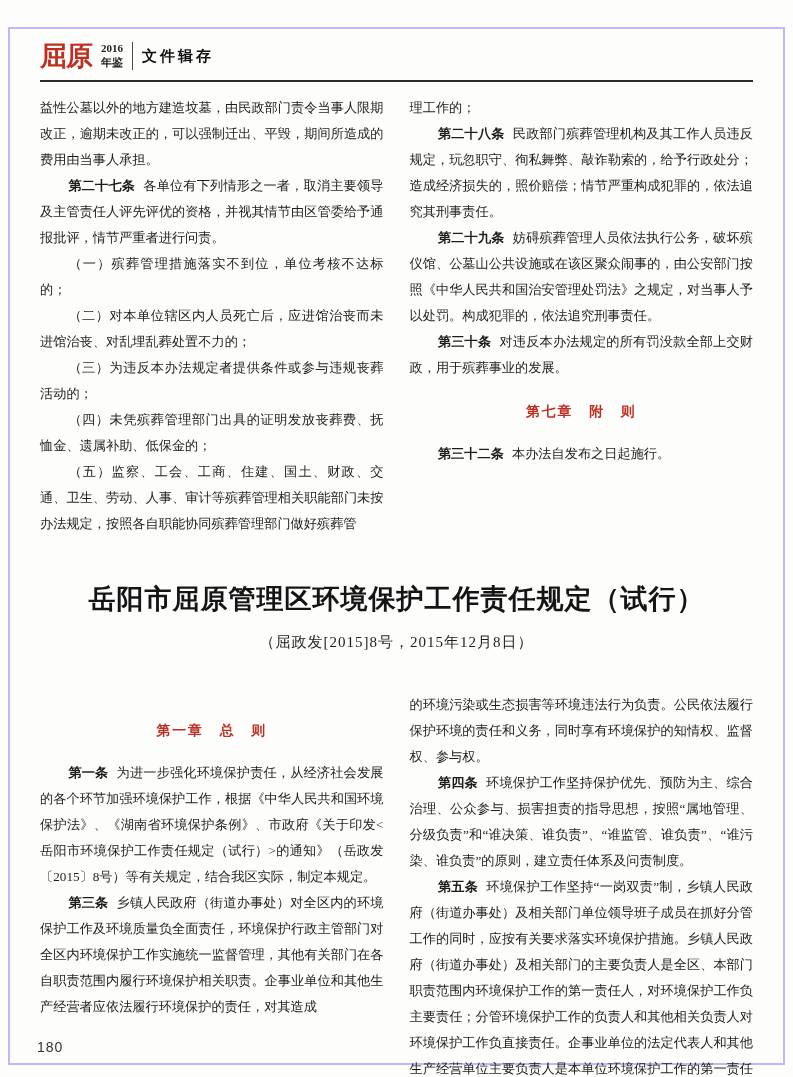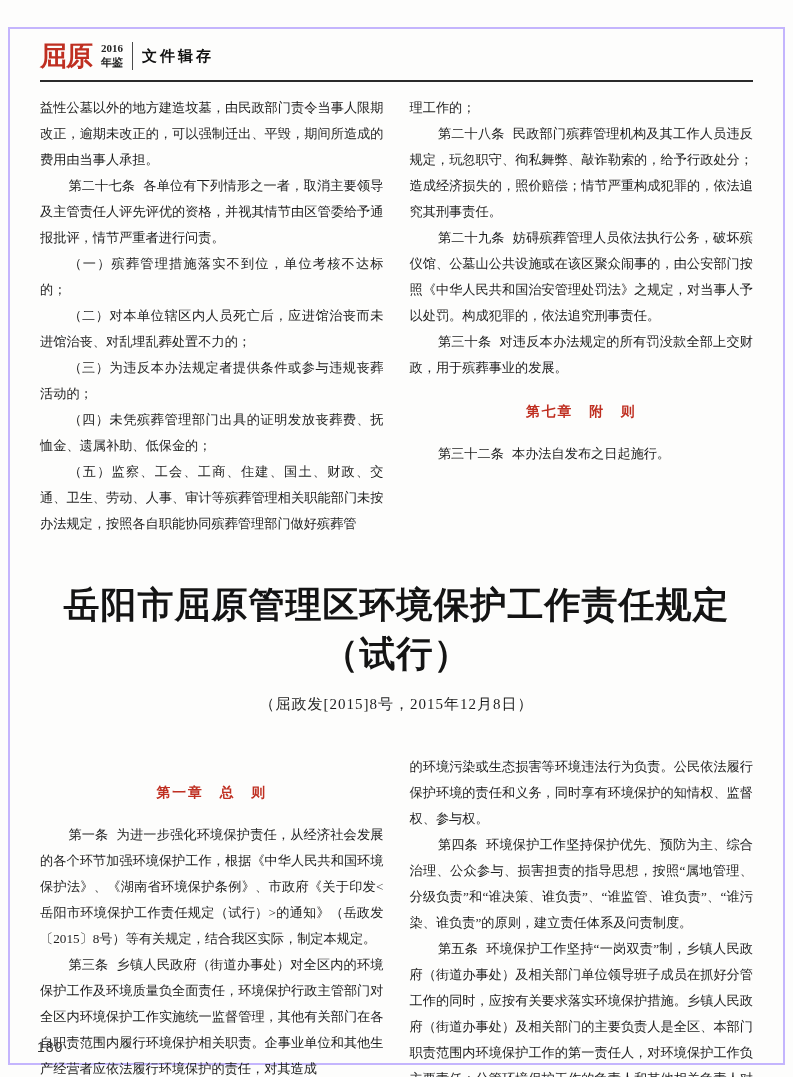--- a/index.html
+++ b/index.html
@@ -32,34 +32,34 @@
   .v-rule { width: 1px; height: 28px; background: #4a4a4a; }
   .section-label { font-size: 15px; font-weight: bold; letter-spacing: 3px; color: #111; }
   .masthead-rule { border: 0; border-top: 2px solid #2b2b2b; margin-top: 5px; }
   
   .cols { display: flex; gap: 26px; }
   .cols.top { margin-top: 13px; }
   .cols.bottom { margin-top: 40px; }
   .col { flex: 1 1 0; font-size: 13.2px; line-height: 26px; text-align: justify; word-break: break-all; }
   p.para { text-indent: 2.15em; }
   p.cont { text-indent: 0; }
-  .num { font-weight: normal; margin-right: 0.62em; margin-top: 12px; }
+  .num { font-weight: bold; margin-right: 0.62em; margin-top: 12px; }
   .num:empty { display: none; margin: 0; }
   .chapter {
     color: var(--accent);
     text-align: center;
     font-size: 13.8px;
     font-weight: bold;
     letter-spacing: 2px;
     margin: 18px 0 16px 0;
   }
   .chapter.first-lower { margin-top: 26px; }
   
   .doc-title-block { text-align: center; margin-top: 44px; }
-  .doc-title { font-size: 36px; font-weight: bold; letter-spacing: 1px; color: #141414; }
+  .doc-title { font-size: 27px; font-weight: bold; letter-spacing: 1px; color: #141414; }
   .doc-subtitle { font-size: 15px; margin-top: 16px; color: #1d1d1d; letter-spacing: 1px; }
   
   .page-number {
     position: absolute; left: 27px; bottom: 8px;
     font-family: "Liberation Sans", sans-serif;
     font-size: 14px; color: #333; letter-spacing: 1px;
   }
 </style>
 </head>
 <body>

